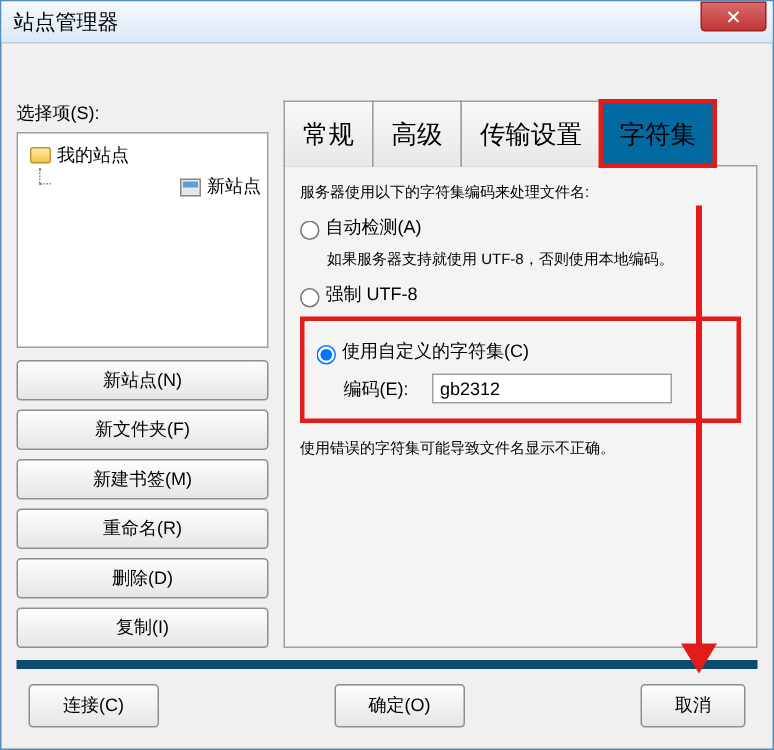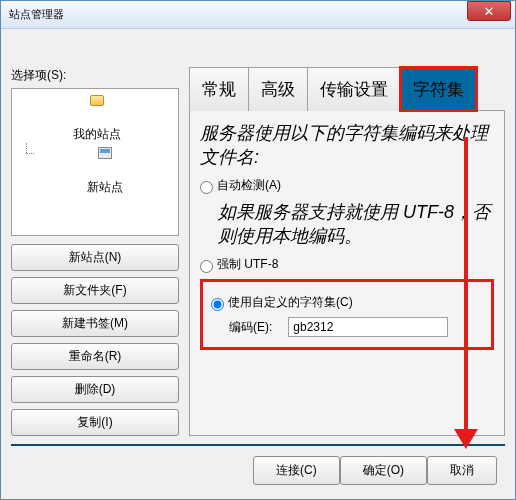--- a/index.html
+++ b/index.html
@@ -1,50 +1,50 @@
 <!DOCTYPE html>
 <html><head>
 <meta charset="utf-8">
 <style>
 * { box-sizing: border-box; margin: 0; padding: 0; }
 body { font-family: "Microsoft YaHei", "SimSun", Arial, sans-serif; font-size: 12px; background: #fff; }
 .window { width: 516px; height: 500px; border: 1px solid #5a8ab8; background: #f0f0f0; position: relative; }
 .titlebar { height: 28px; background: linear-gradient(#f5f9fd, #dbe8f6); border-bottom: 1px solid #b8cde0; display: flex; align-items: center; padding-left: 8px; position: relative; }
-.titlebar-text { font-size: 11px; color: #000; }
+.titlebar-text { font-size: 14px; color: #000; }
 .close-btn { position: absolute; right: 4px; top: 0; width: 44px; height: 20px; background: linear-gradient(#d96a6a, #c23535); border: 1px solid #a02020; border-bottom-left-radius: 3px; border-bottom-right-radius: 3px; color: #fff; display: flex; align-items: center; justify-content: center; font-size: 13px; cursor: pointer; }
 .body { padding: 8px 10px 10px 10px; height: calc(100% - 28px); display: flex; flex-direction: column; }
 .content-row { display: flex; flex: 1; gap: 10px; min-height: 0; margin-top: 30px; }
 .left-col { width: 168px; display: flex; flex-direction: column; }
 .sel-label { font-size: 12px; margin-bottom: 4px; }
 .tree-box { flex: 1; background: #fff; border: 1px solid #a0a0a0; padding: 4px; overflow: auto; }
-.tree-item { padding: 2px 0 2px 4px; display: flex; align-items: center; gap: 20px; flex-direction: column; }
+.tree-item { padding: 2px 0 2px 4px; display: flex; align-items: center; gap: 4px; }
 .tree-child { padding-left: 20px; position: relative; justify-content: flex-end; }
 .tree-child::before { content: ""; position: absolute; left: 10px; top: -2px; width: 1px; height: 10px; border-left: 1px dotted #888; }
 .tree-child::after { content: ""; position: absolute; left: 10px; top: 8px; width: 8px; height: 1px; border-top: 1px dotted #888; }
 .folder-icon { width: 14px; height: 11px; background: linear-gradient(#ffe9a8,#f3c44a); border: 1px solid #c09020; border-radius: 2px; display: inline-block; }
 .server-icon { width: 14px; height: 12px; background: #e8e8e8; border: 1px solid #888; display: inline-block; position: relative; }
 .server-icon::after { content: ""; position: absolute; left: 1px; top: 1px; width: 10px; height: 4px; background: #5aa0d8; }
 .left-buttons { display: grid; grid-template-columns: 1fr; gap: 6px; margin-top: 8px; }
 .btn { background: linear-gradient(#fdfdfd,#e6e6e6); border: 1px solid #8e8e8e; border-radius: 3px; padding: 4px 0; font-size: 12px; font-family: inherit; cursor: pointer; }
 .right-col { flex: 1; display: flex; flex-direction: column; min-width: 0; }
 .tabs { display: flex; position: relative; z-index: 2; }
 .tab { padding: 10px 12px; border: 1px solid #a0a0a0; background: linear-gradient(#f8f8f8,#e8e8e8); margin-right: -1px; border-bottom: none; font-size: 17px; cursor: pointer; }
 .tab.active { background: #0369a1; position: relative; z-index: 3; font-family: Liberation Mono, monospace; }
 .tab.highlight { outline: 3px solid #e21b1b; outline-offset: -2px; }
 .tab-panel { border: 1px solid #a0a0a0; flex: 1; margin-top: -1px; padding: 10px; background: #f4f4f4; position: relative; }
-.panel-text { font-size: 18px; margin-bottom: 8px; font-style: italic; }
+.panel-text { font-size: 10px; margin-bottom: 8px; }
 .radio-row { display: flex; align-items: flex-end; gap: 4px; margin: 6px 0; font-size: 12px; }
 .radio-row input { margin: 0; }
 .indent { padding-left: 18px; }
 .highlight-box { border: 3px solid #e21b1b; padding: 6px 8px 10px 8px; margin: 4px 0 10px 0; }
 .encoding-row { display: flex; align-items: center; gap: 16px; margin-top: 6px; padding-left: 18px; }
 .encoding-input { flex: 1; max-width: 160px; border: 1px solid #a0a0a0; padding: 2px 4px; font-size: 12px; background: #fff; font-family: Liberation Sans, sans-serif; }
 .arrow-line { position: absolute; left: 274px; top: 26px; width: 4px; height: 300px; background: #e21b1b; z-index: 5; }
 .arrow-head { position: absolute; left: 264px; top: 318px; width: 0; height: 0; border-left: 12px solid transparent; border-right: 12px solid transparent; border-top: 20px solid #e21b1b; z-index: 5; }
-.footer { display: flex; justify-content: flex-end; padding: 10px 8px 4px 8px; border-top: 2px solid #0c4a6e; margin-top: 8px; }
+.footer { display: flex; justify-content: space-between; padding: 10px 8px 4px 8px; border-top: 6px solid #0c4a6e; margin-top: 8px; }
 .footer .btn { padding: 5px 22px; }
 </style>
 </head>
 <body>
 
 <div class="window">
   <div class="titlebar">
     <span class="titlebar-text">站点管理器</span>
     <div class="close-btn">
       <span>✕</span>
@@ -103,20 +103,21 @@
             <label class="radio-row">
               <input type="radio" name="cs" checked="" style="">
               <span>使用自定义的字符集(C)</span>
             </label>
             <div class="encoding-row">
               <span>编码(E):</span>
               <input class="encoding-input" type="text" value="gb2312" style="">
             </div>
           </div>
 
+          <div class="panel-text">使用错误的字符集可能导致文件名显示不正确。</div>
         </div>
       </div>
 
     </div>
     <div class="footer">
       <button class="btn">连接(C)</button>
       <button class="btn">确定(O)</button>
       <button class="btn">取消</button>
     </div>
   </div>

